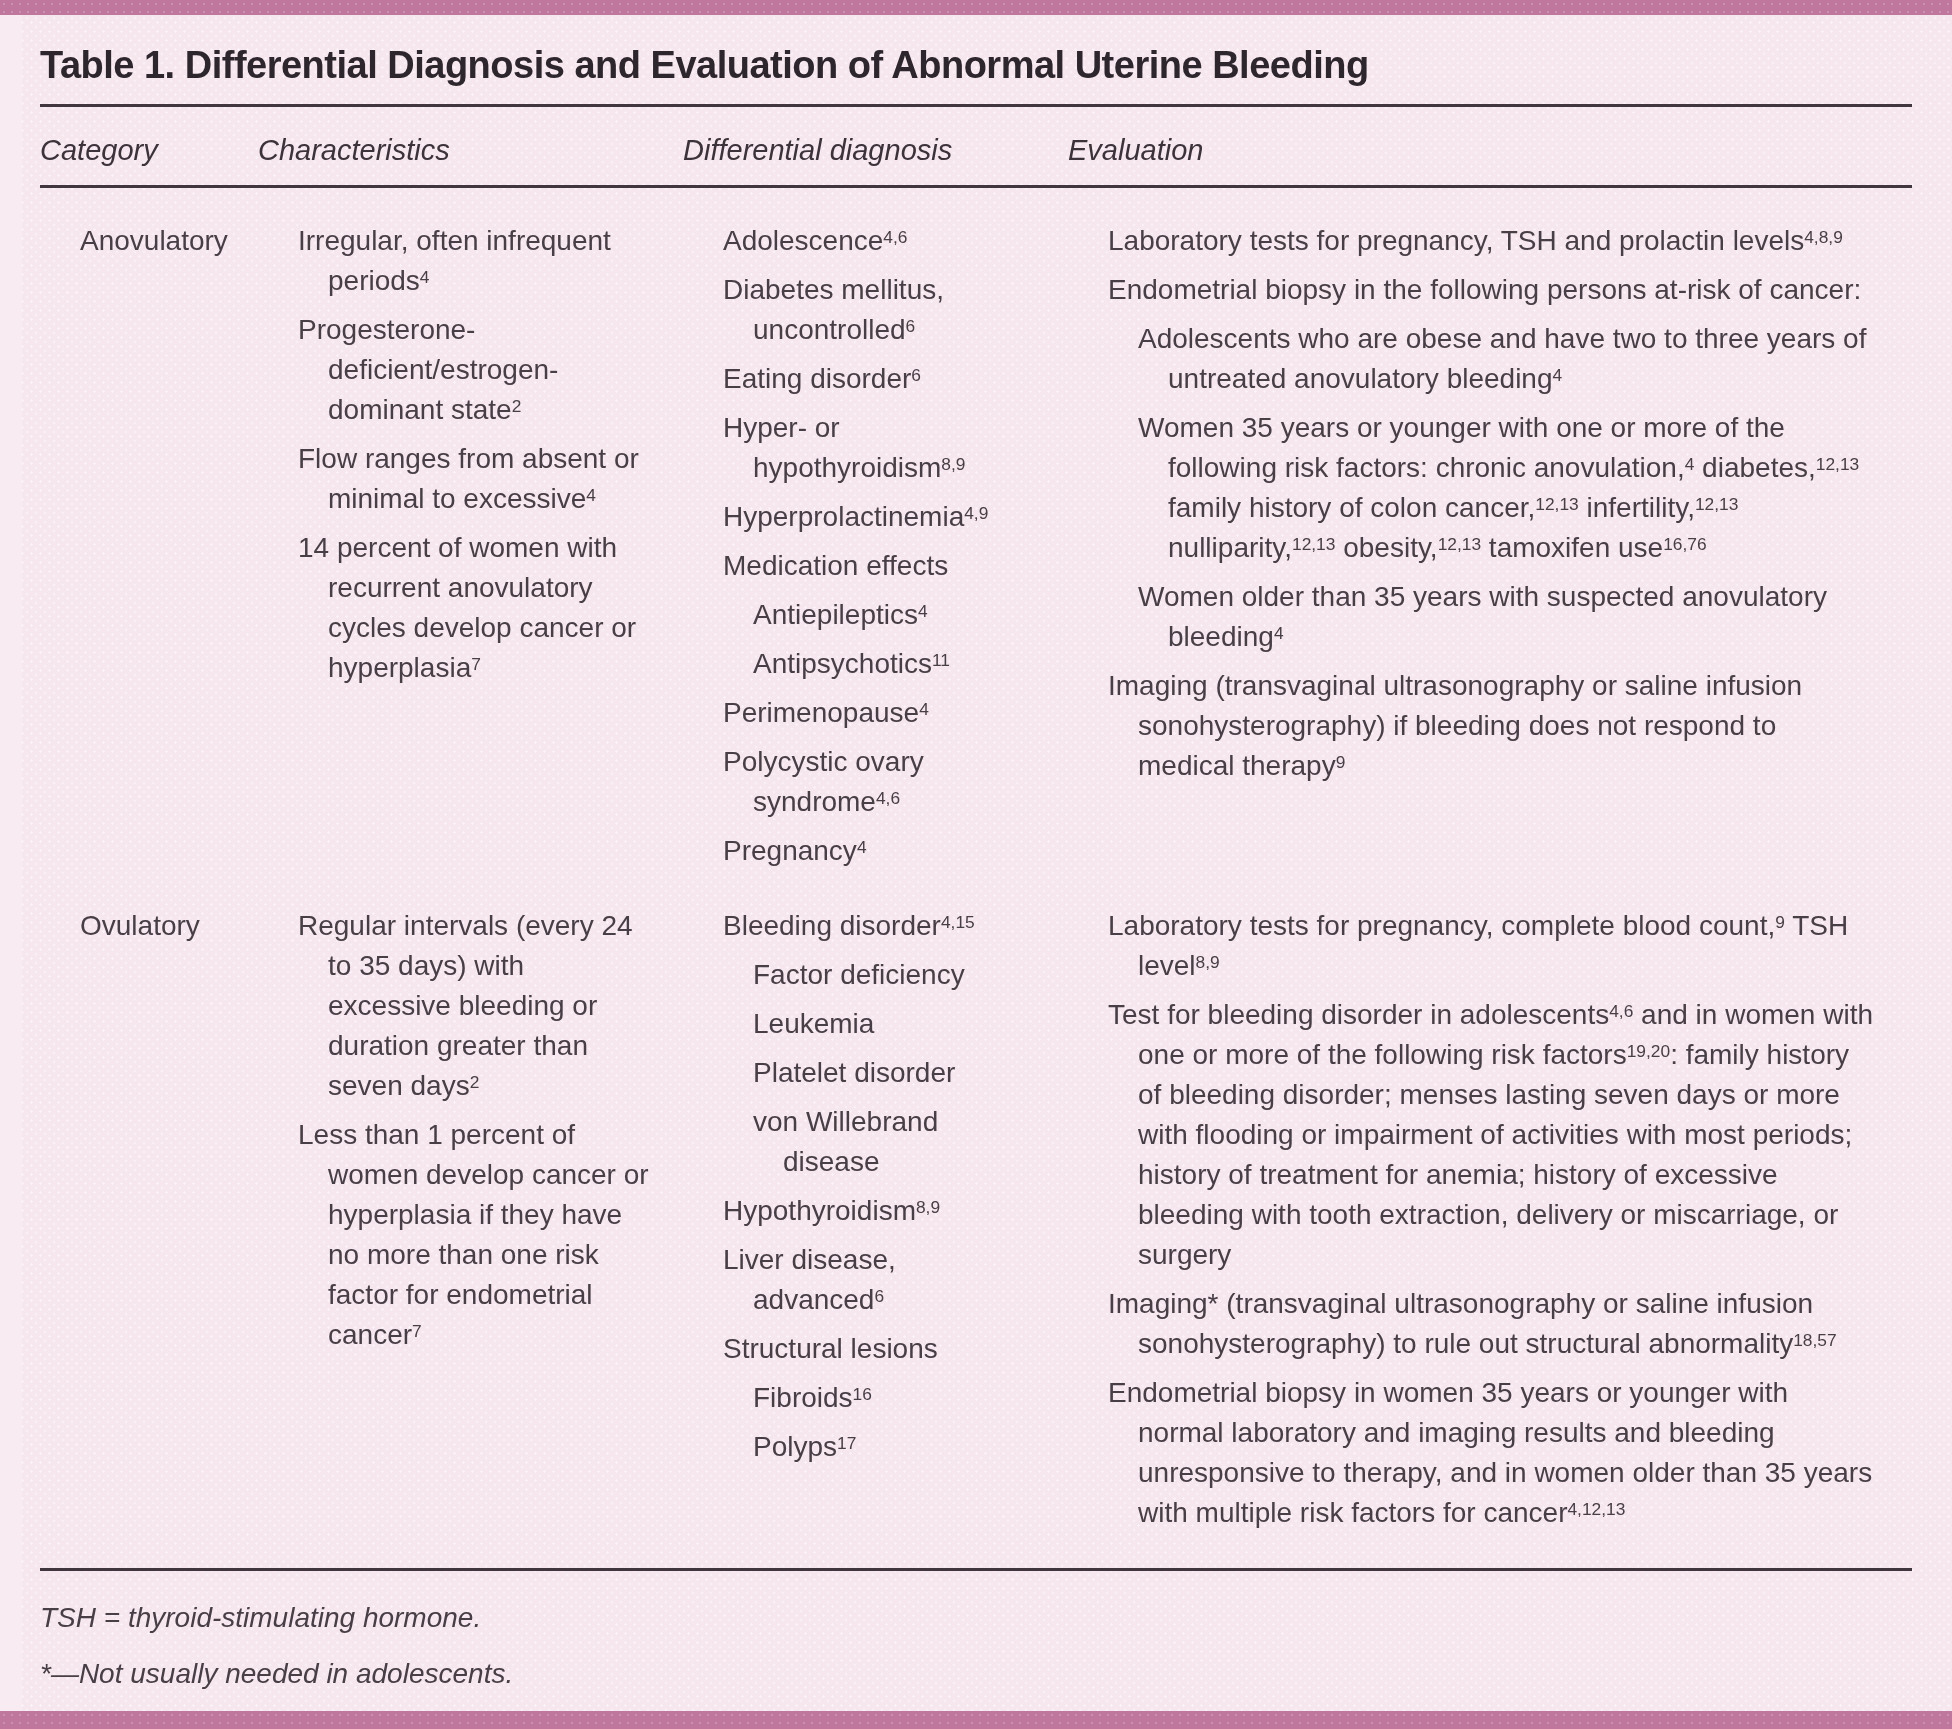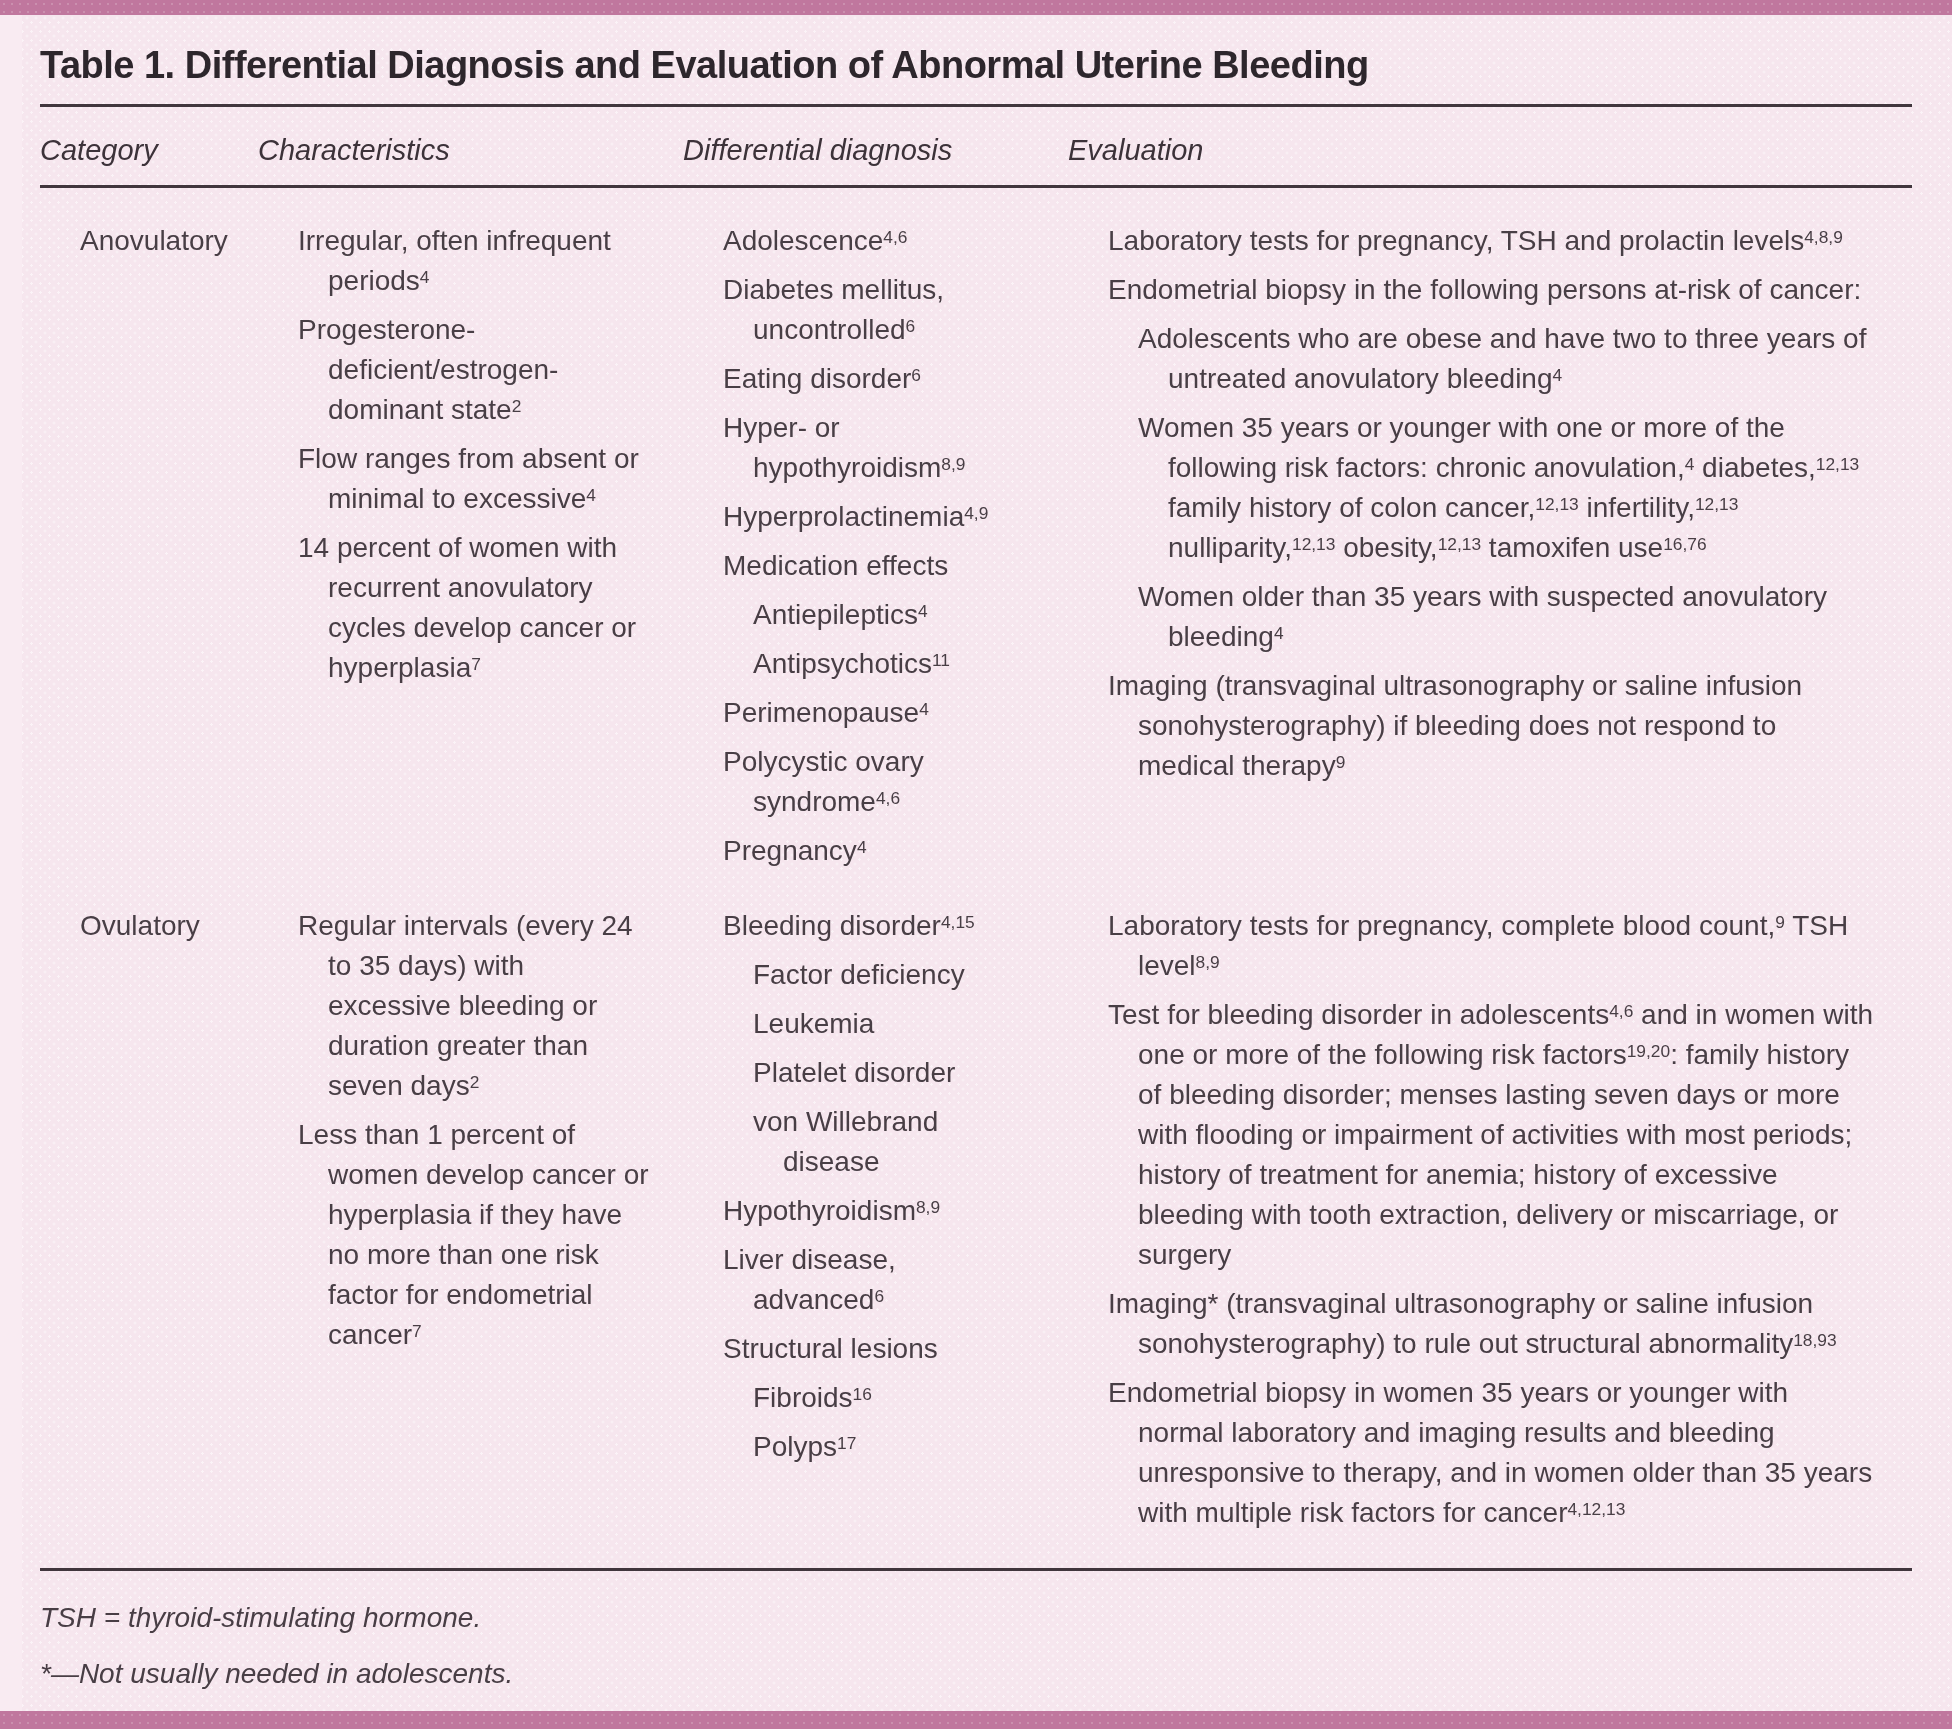--- a/index.html
+++ b/index.html
@@ -165,21 +165,21 @@
             <div class="item lvl1">von Willebrand disease</div>
             <div class="item lvl0">Hypothyroidism<sup>8,9</sup></div>
             <div class="item lvl0">Liver disease, advanced<sup>6</sup></div>
             <div class="item lvl0">Structural lesions</div>
             <div class="item lvl1">Fibroids<sup>16</sup></div>
             <div class="item lvl1">Polyps<sup>17</sup></div>
           </div>
         <div class="cell">
             <div class="item lvl0">Laboratory tests for pregnancy, complete blood count,<sup>9</sup> TSH level<sup>8,9</sup></div>
             <div class="item lvl0">Test for bleeding disorder in adolescents<sup>4,6</sup> and in women with one or more of the following risk factors<sup>19,20</sup>: family history of bleeding disorder; menses lasting seven days or more with flooding or impairment of activities with most periods; history of treatment for anemia; history of excessive bleeding with tooth extraction, delivery or miscarriage, or surgery</div>
-            <div class="item lvl0">Imaging* (transvaginal ultrasonography or saline infusion sonohysterography) to rule out structural abnormality<sup>18,93</sup></div>
+            <div class="item lvl0">Imaging* (transvaginal ultrasonography or saline infusion sonohysterography) to rule out structural abnormality<sup>18,57</sup></div>
             <div class="item lvl0">Endometrial biopsy in women 35 years or younger with normal laboratory and imaging results and bleeding unresponsive to therapy, and in women older than 35 years with multiple risk factors for cancer<sup>4,12,13</sup></div>
           </div>
       </div>
     </div>
 
     <div class="rule"></div>
 
     <div class="footnotes">
       <p class="footnote">TSH = thyroid-stimulating hormone.</p>
       <p class="footnote">*—Not usually needed in adolescents.</p>

